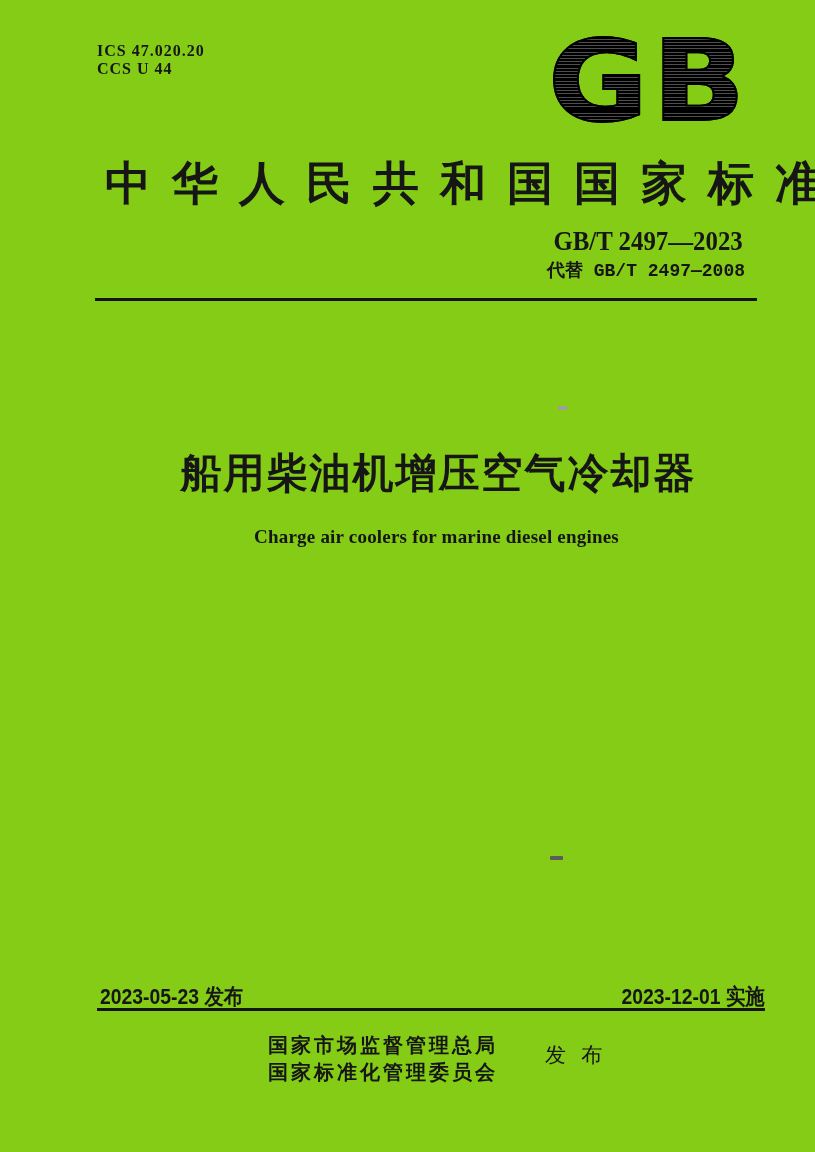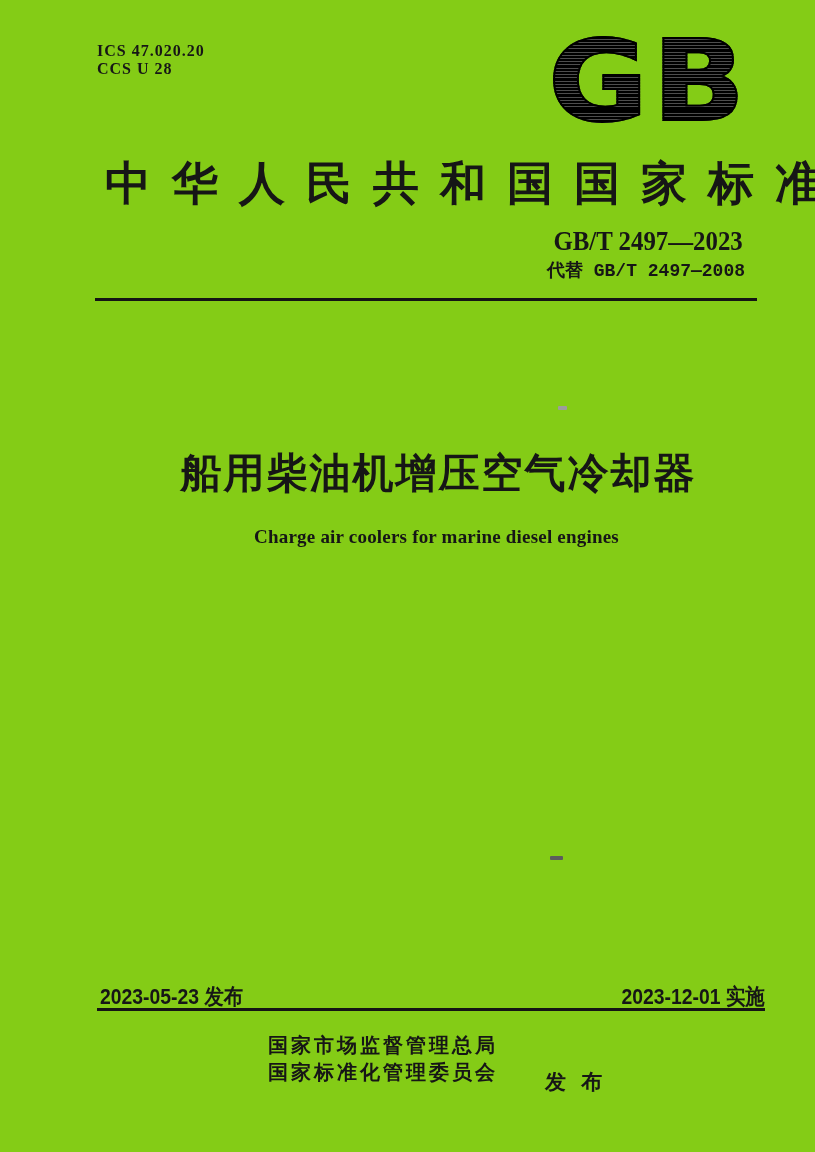--- a/index.html
+++ b/index.html
@@ -185,36 +185,36 @@
     font-weight: bold;
     font-size: 20px;
     line-height: 27px;
     letter-spacing: 3px;
     white-space: nowrap;
   }
 
   .publish-label {
     position: absolute;
     left: 545px;
-    top: 1068px;
-    font-family: "Liberation Serif", "DejaVu Serif", serif;
-    font-weight: bold;
+    top: 1041px;
+    font-family: "Liberation Serif", "DejaVu Serif", serif;
+    font-weight: normal;
     font-size: 21px;
     letter-spacing: 5px;
     white-space: nowrap;
   }
 </style>
 </head>
 <body>
 
 <div class="page">
 
   <div class="codes">
     <div>ICS 47.020.20</div>
-    <div>CCS U 28</div>
+    <div>CCS U 44</div>
   </div>
 
   <div class="gb-logo">GB</div>
 
   <div class="national-heading">中华人民共和国国家标准</div>
 
   <div class="std-number">GB/T 2497—2023</div>
 
   <div class="replaces-note">代替 GB/T 2497—2008</div>
 

